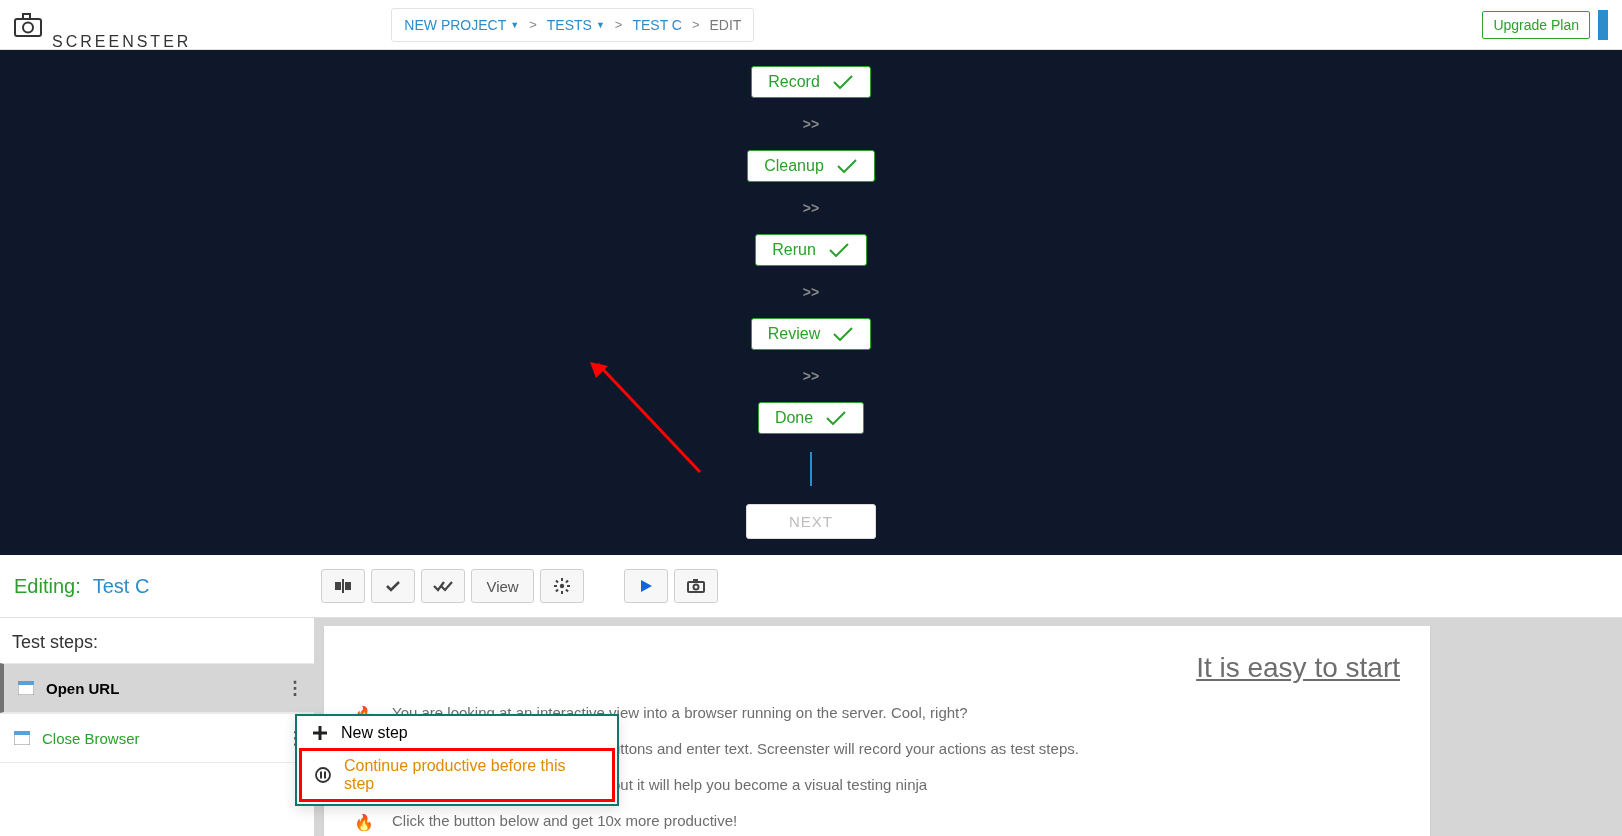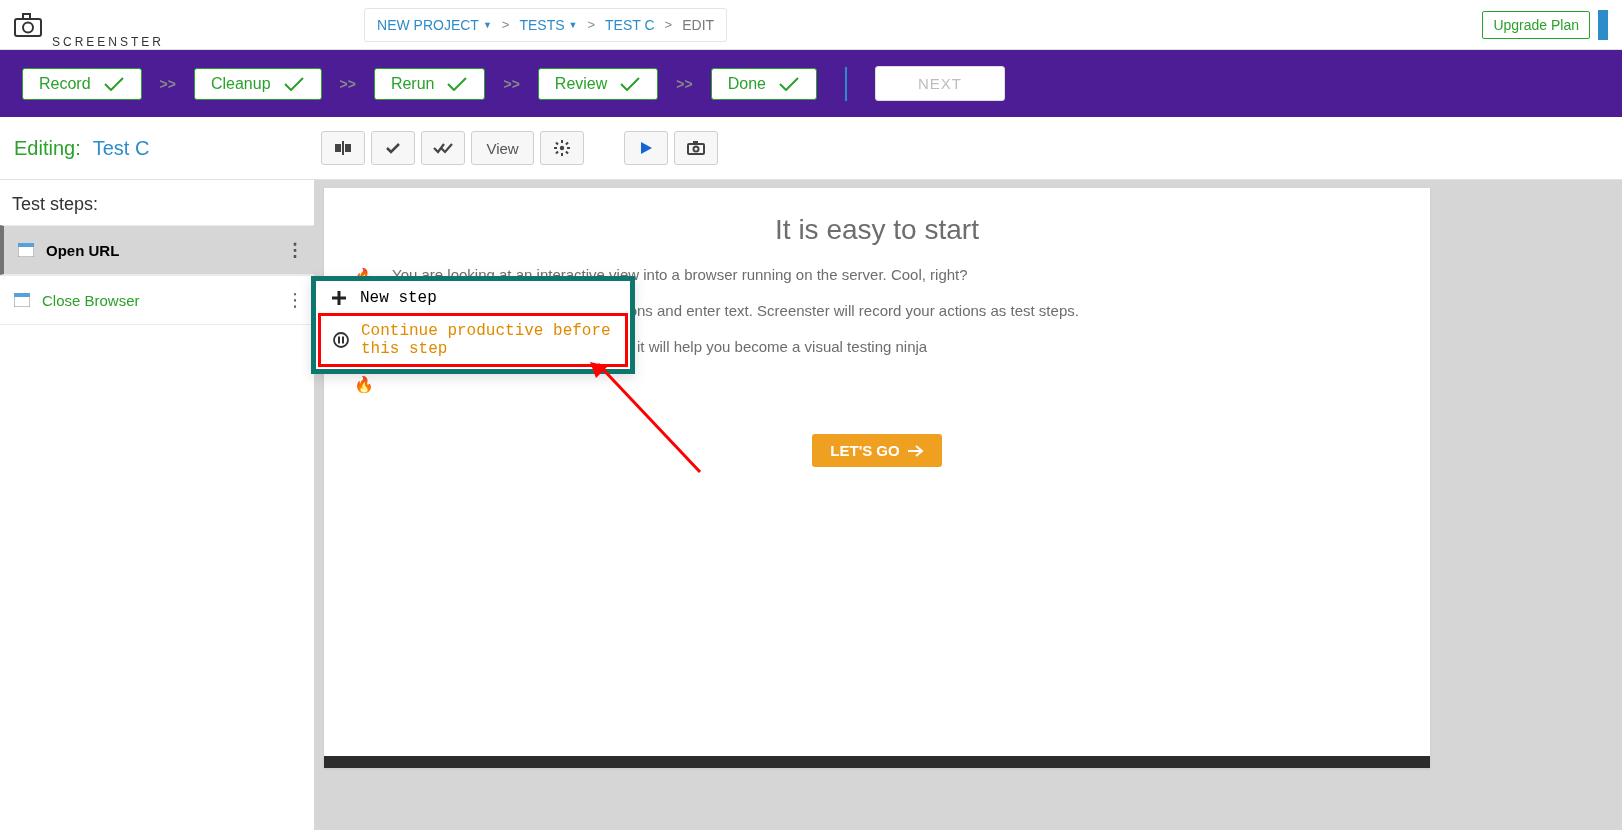--- a/index.html
+++ b/index.html
@@ -2,32 +2,32 @@
 <html><head>
 <meta charset="utf-8">
 <style>
 * { box-sizing: border-box; margin: 0; padding: 0; }
 body { font-family: -apple-system, "Segoe UI", Arial, sans-serif; background: #fff; width: 1622px; height: 836px; overflow: hidden; }
 
 
 .header { display: flex; align-items: center; height: 50px; padding: 0 14px; border-bottom: 1px solid #e0e0e0; }
 .logo-wrap { display: flex; align-items: center; gap: 10px; }
 .logo-icon { width: 28px; height: 24px; }
-.logo-text { font-size: 12px; letter-spacing: 3px; color: #333; font-weight: 400; margin-top: 34px; }
+.logo-text { font-size: 16px; letter-spacing: 3px; color: #333; font-weight: 400; margin-top: 34px; }
 .breadcrumb-bar { margin-left: 200px; display: flex; align-items: center; gap: 10px; border: 1px solid #e4e4e4; border-radius: 3px; padding: 4px 12px; height: 34px; }
 .bc-link { color: #2D8CCA; font-size: 14px; cursor: pointer; display: inline-flex; align-items: center; gap: 4px; }
 .bc-sep { color: #888; font-size: 13px; }
 .bc-current { color: #7a7a7a; font-size: 14px; }
 .bc-caret { font-size: 9px; color: #2D8CCA; }
 .header-right { margin-left: auto; display: flex; align-items: center; gap: 8px; }
 .upgrade-btn { border: 1px solid #2aa12a; color: #2aa12a; background: #fff; padding: 5px 10px; border-radius: 2px; font-size: 14px; cursor: pointer; }
 .blue-stub { width: 10px; height: 30px; background: #2D8CCA; }
 
 
-.workflow-bar { background: #4c1d95; padding: 16px 22px; display: flex; align-items: center; gap: 18px; }
+.workflow-bar { background: #0f172a; padding: 16px 22px; display: flex; align-items: center; gap: 18px; flex-direction: column; }
 .wf-step { display: inline-flex; align-items: center; gap: 12px; border: 1px solid #2aa12a; color: #2aa12a; background: #fff; padding: 6px 16px; border-radius: 3px; font-size: 16px; cursor: pointer; }
 .wf-check { width: 22px; height: 14px; }
 .wf-arrow { color: #8a8a8a; font-size: 14px; font-weight: bold; }
 .wf-divider { width: 2px; height: 34px; background: #2D8CCA; margin: 0 10px; }
 .wf-next { border: 1px solid #ddd; background: #fff; color: #bdbdbd; padding: 8px 42px; border-radius: 3px; font-size: 15px; letter-spacing: 1px; cursor: default; }
 
 
 .editing-row { display: flex; align-items: center; padding: 14px 14px; border-bottom: 1px solid #e0e0e0; gap: 12px; }
 .editing-label { font-size: 20px; color: #2aa12a; }
 .editing-name { font-size: 20px; color: #2D8CCA; }
@@ -43,30 +43,30 @@
 .sidebar { width: 314px; border-right: 0; }
 .test-steps-hdr { padding: 14px 12px 10px; font-size: 18px; color: #333; }
 .step-item { display: flex; align-items: center; height: 50px; padding: 0 14px; border-top: 1px solid #eaeaea; border-bottom: 1px solid #eaeaea; cursor: pointer; position: relative; }
 .step-item.active { background: #d6d6d6; border-left: 4px solid #737373; font-weight: 700; }
 .step-item .step-icon { width: 16px; height: 14px; margin-right: 12px; }
 .step-item .step-label { font-size: 15px; flex: 1; }
 .step-item .more-icon { color: #555; font-size: 18px; width: 14px; text-align: center; cursor: pointer; }
 .step-item.second .step-label { color: #2aa12a; }
 
 
-.ctx-menu { position: absolute; left: 311px; top: 0; width: 324px; background: #fff; border: 5px solid #0f766e; box-shadow: 0 4px 12px rgba(0,0,0,.12); z-index: 50; font-family: Liberation Mono, monospace; }
+.ctx-menu { position: absolute; left: 295px; top: 0; width: 324px; background: #fff; border: 2px solid #0f766e; box-shadow: 0 4px 12px rgba(0,0,0,.12); z-index: 50; }
 .ctx-item { display: flex; align-items: center; gap: 12px; padding: 8px 14px; font-size: 16px; cursor: pointer; }
 .ctx-item .ci-icon { width: 18px; display: inline-flex; justify-content: center; }
 .ctx-highlight { border: 3px solid #ff0000; margin: -2px 2px 2px; }
 .ctx-highlight .ctx-item { color: #e08a00; padding: 6px 12px; }
 
 
 .content-wrap { flex: 1; background: #d6d6d6; padding: 8px 10px 0 10px; position: relative; }
 .content-card { background: #fff; width: 1106px; height: 580px; padding: 26px 30px 0; box-shadow: 0 1px 2px rgba(0,0,0,.08); position: relative; }
-.card-title { text-align: center; font-size: 28px; color: #6d6d6d; font-weight: 300; margin-bottom: 20px; }
+.card-title { text-align: right; font-size: 28px; color: #6d6d6d; font-weight: 300; margin-bottom: 20px; text-decoration: underline; }
 .bullet-row { display: flex; align-items: flex-start; gap: 20px; margin-bottom: 16px; }
 .fire-icon { color: #f58a13; font-size: 16px; width: 18px; padding-top: 1px; }
 .bullet-text { color: #6d6d6d; font-size: 15px; }
 .go-btn { display: inline-flex; align-items: center; gap: 8px; background: #f0a020; color: #fff; border: none; padding: 8px 18px; font-size: 15px; border-radius: 3px; margin: 24px auto 0; cursor: pointer; font-weight: bold; }
 .go-wrap { text-align: center; }
 .card-footer-band { position: absolute; left: 0; right: 0; bottom: 0; height: 12px; background: #2c2c2c; }
 
 
 .anno-arrow { position: absolute; left: 590px; top: 362px; width: 140px; height: 140px; z-index: 100; pointer-events: none; }
 </style>
@@ -258,20 +258,21 @@
       <div class="bullet-row">
           <span class="fire-icon" style="visibility:hidden">🔥</span>
           <span class="bullet-text" style="margin-left:220px">uttons and enter text. Screenster will record your actions as test steps.</span>
         </div>
       <div class="bullet-row">
           <span class="fire-icon" style="visibility:hidden">🔥</span>
           <span class="bullet-text" style="margin-left:220px">but it will help you become a visual testing ninja</span>
         </div>
       <div class="bullet-row">
           <span class="fire-icon">🔥</span>
+          <span class="bullet-text">Click the button below and get 10x more productive!</span>
         </div>
       <div class="go-wrap">
         <button class="go-btn">
             <span>LET'S GO</span>
             <svg width="16" height="12" viewBox="0 0 16 12">
               <path d="M0 6 H12 M8 1 L14 6 L8 11" fill="none" stroke="#fff" stroke-width="2"></path>
             </svg>
           </button>
       </div>
       <div class="card-footer-band"></div>

